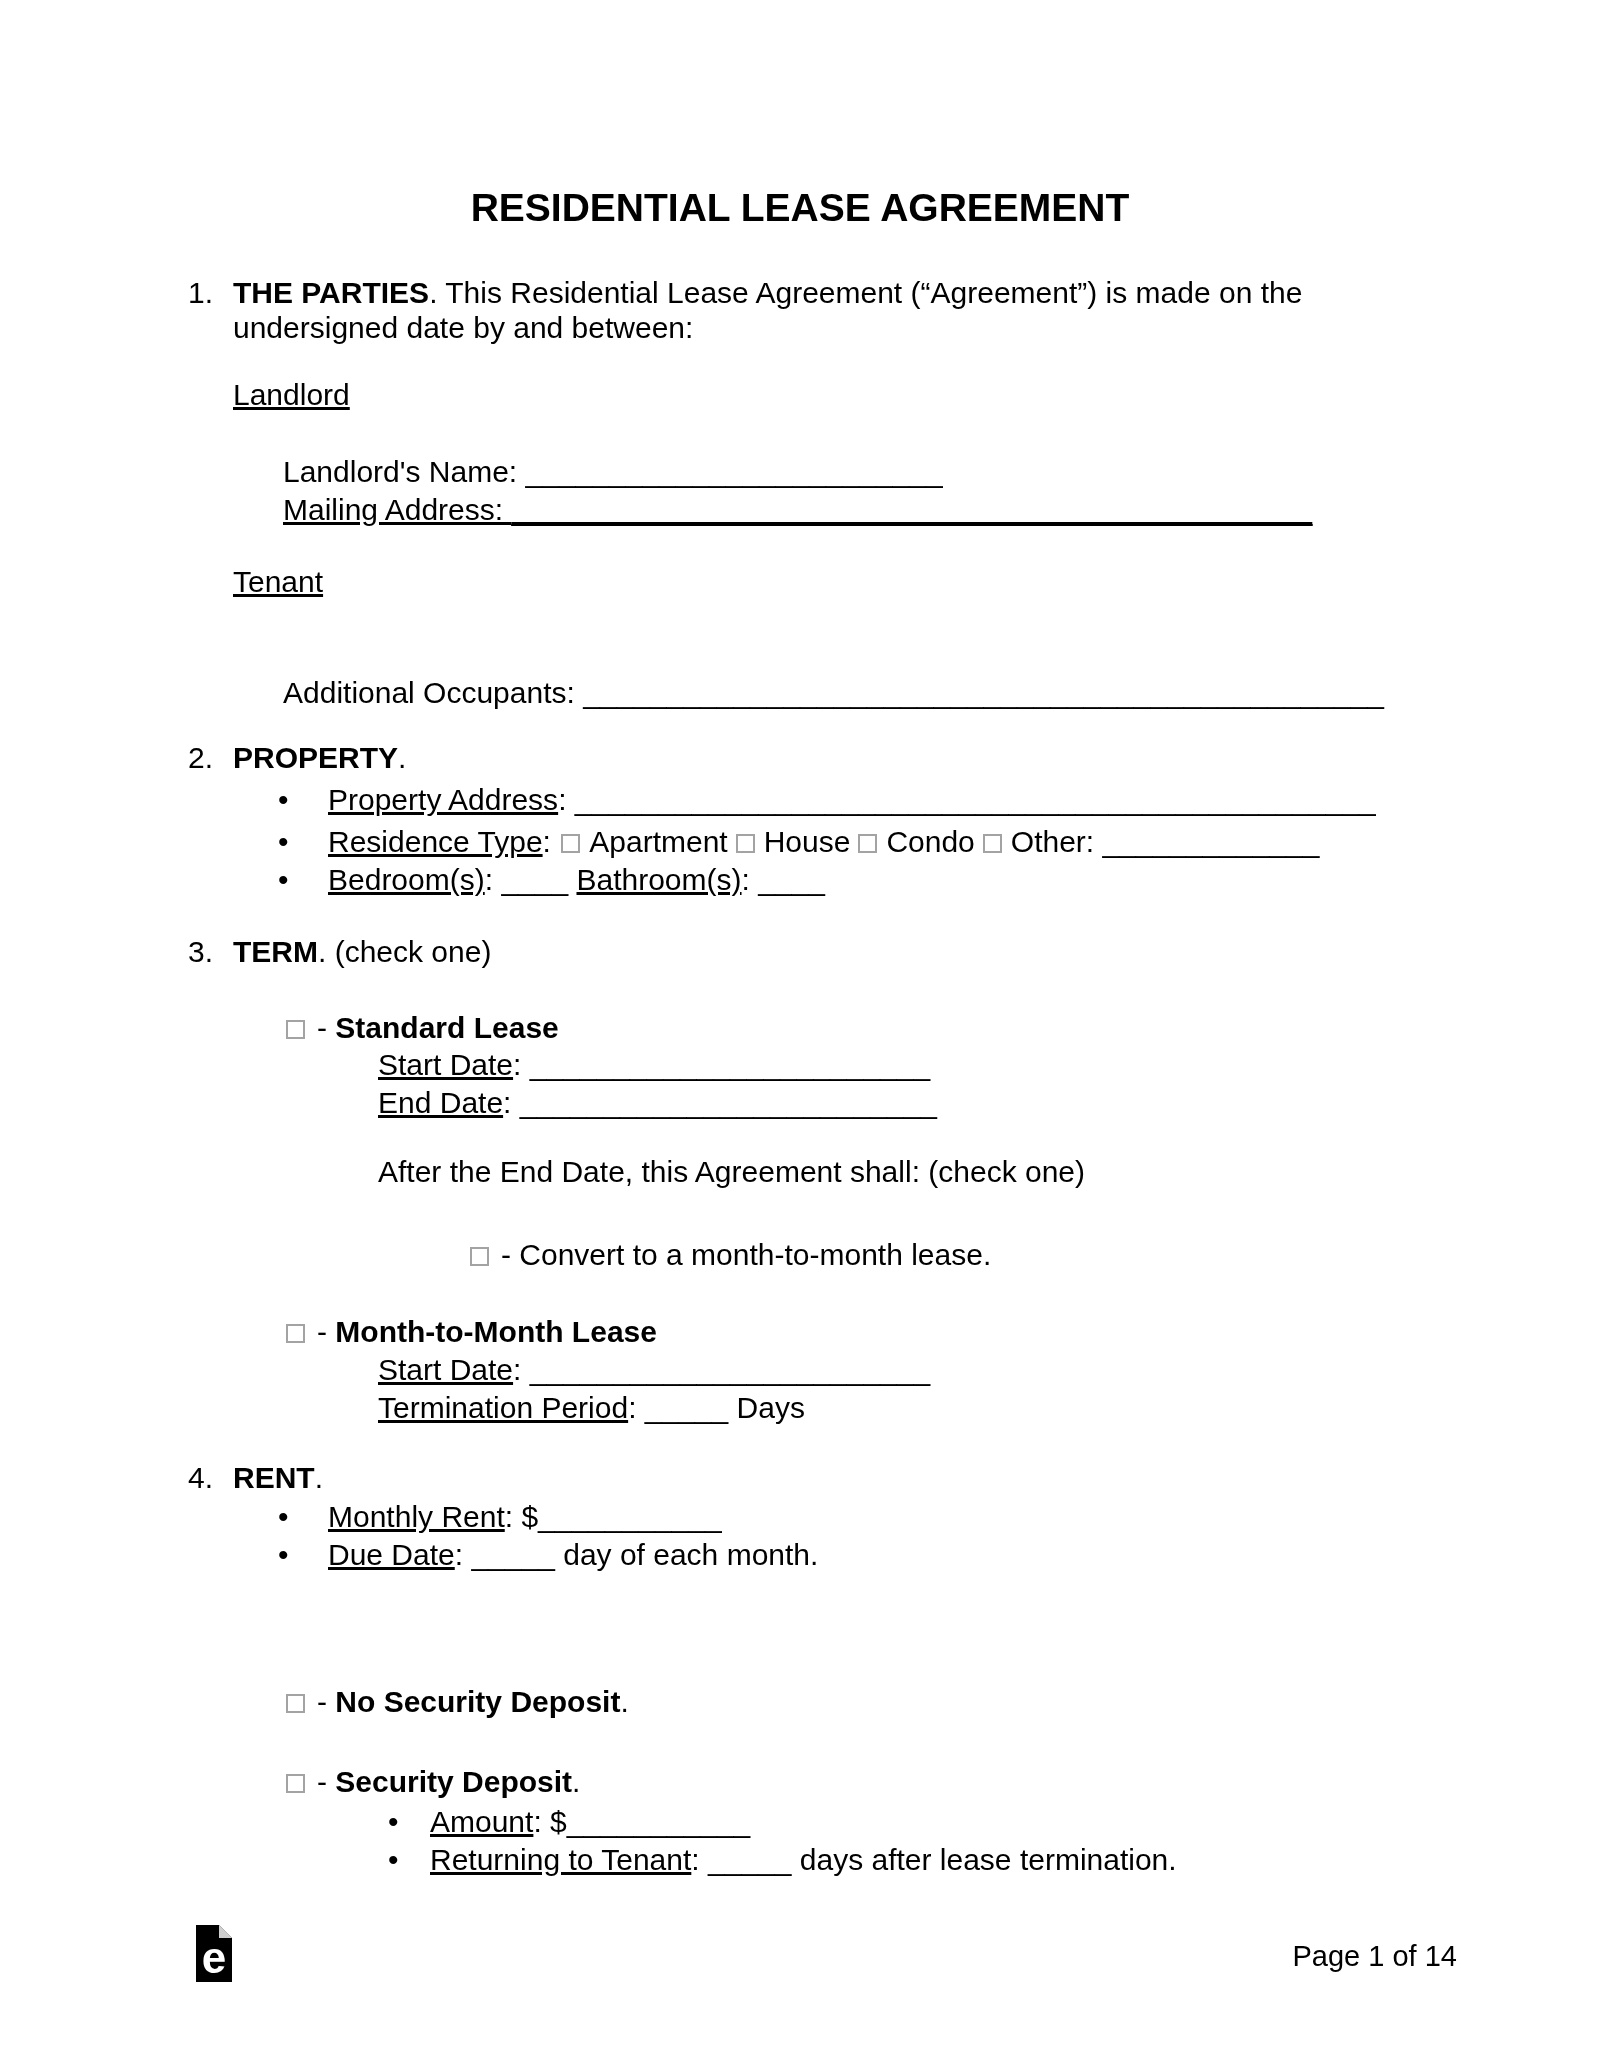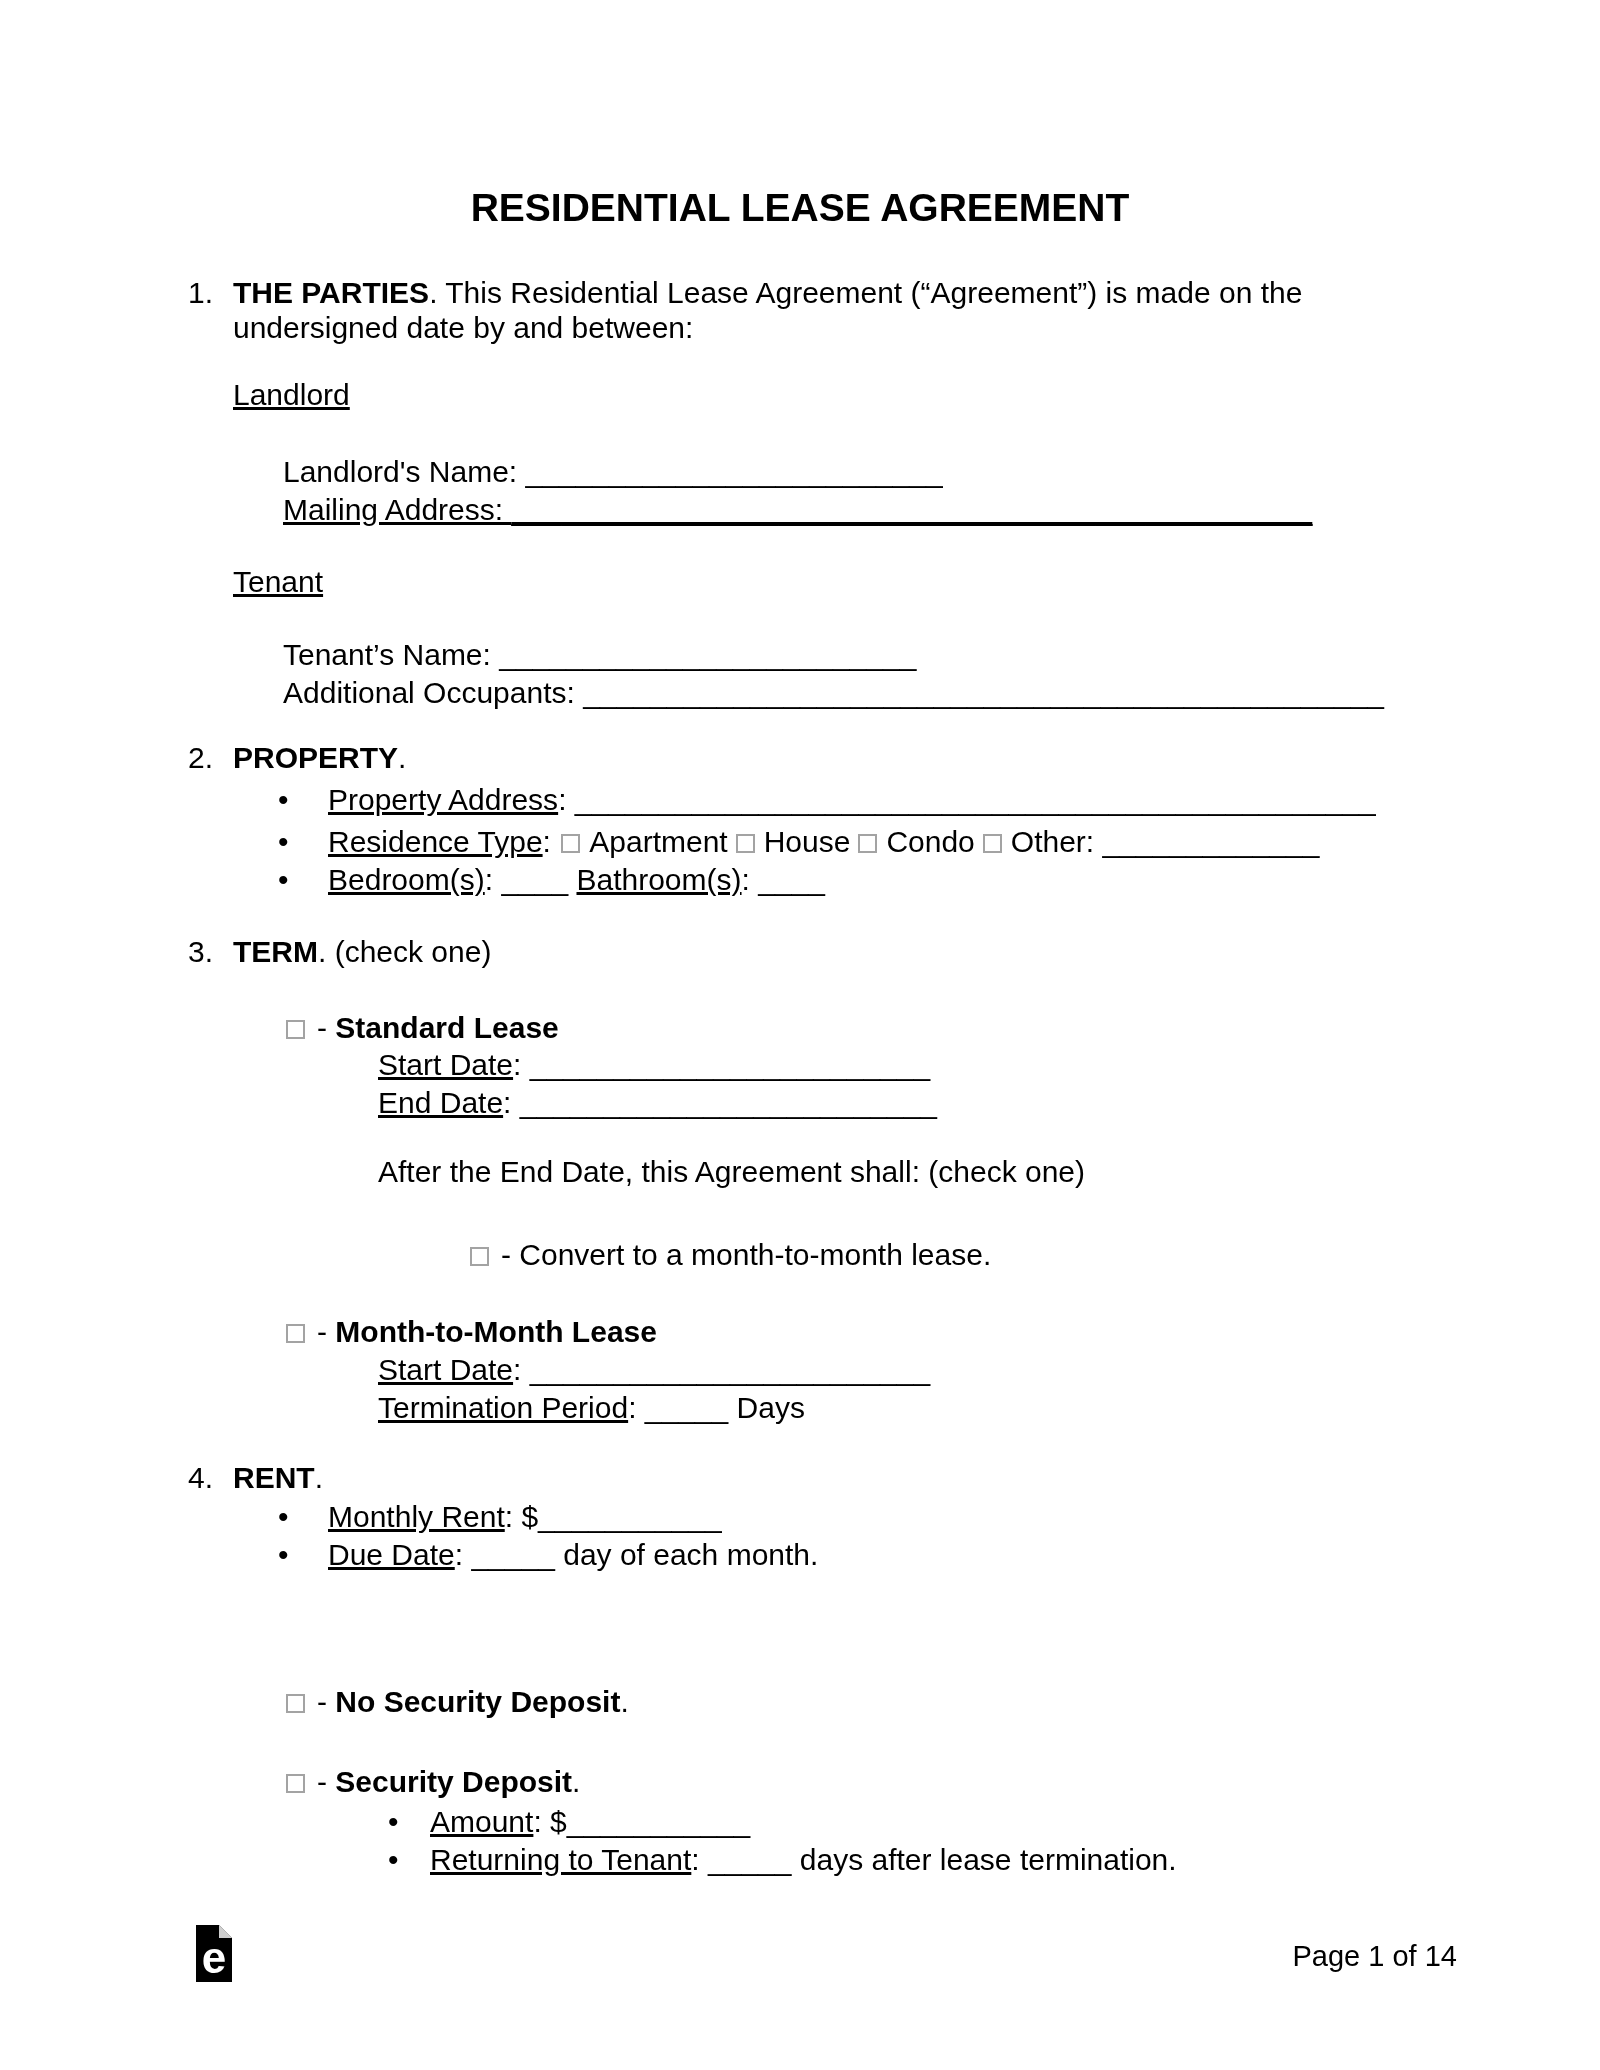--- a/index.html
+++ b/index.html
@@ -46,23 +46,20 @@
 
   <div class="ln" style="top:454px;left:283px;">
     <span>Landlord's Name: </span><span>_________________________</span>
   </div>
   <div class="ln" style="top:492px;left:283px;text-decoration:underline;">
     <span>Mailing Address: </span><span>________________________________________________</span>
   </div>
 
   <div class="ln" style="top:564px;left:233px;"><u>Tenant</u></div>
 
-  <div class="ln" style="top:637px;left:283px;">
-    <span>Tenant’s Name: </span><span>_________________________</span>
-  </div>
   <div class="ln" style="top:675px;left:283px;">
     <span>Additional Occupants: </span><span>________________________________________________</span>
   </div>
 
   <div class="ln" style="top:740px;left:188px;">
     <span class="num">2.</span><b>PROPERTY</b><span>.</span>
   </div>
 
   <div class="ln" style="top:824px;left:278px;">
     <span class="bullet">•</span><u>Residence Type</u><span>: </span><span class="cbi first"></span><span>Apartment</span><span class="cbi"></span><span>House</span><span class="cbi"></span><span>Condo</span><span class="cbi"></span><span>Other: </span><span>_____________</span>

